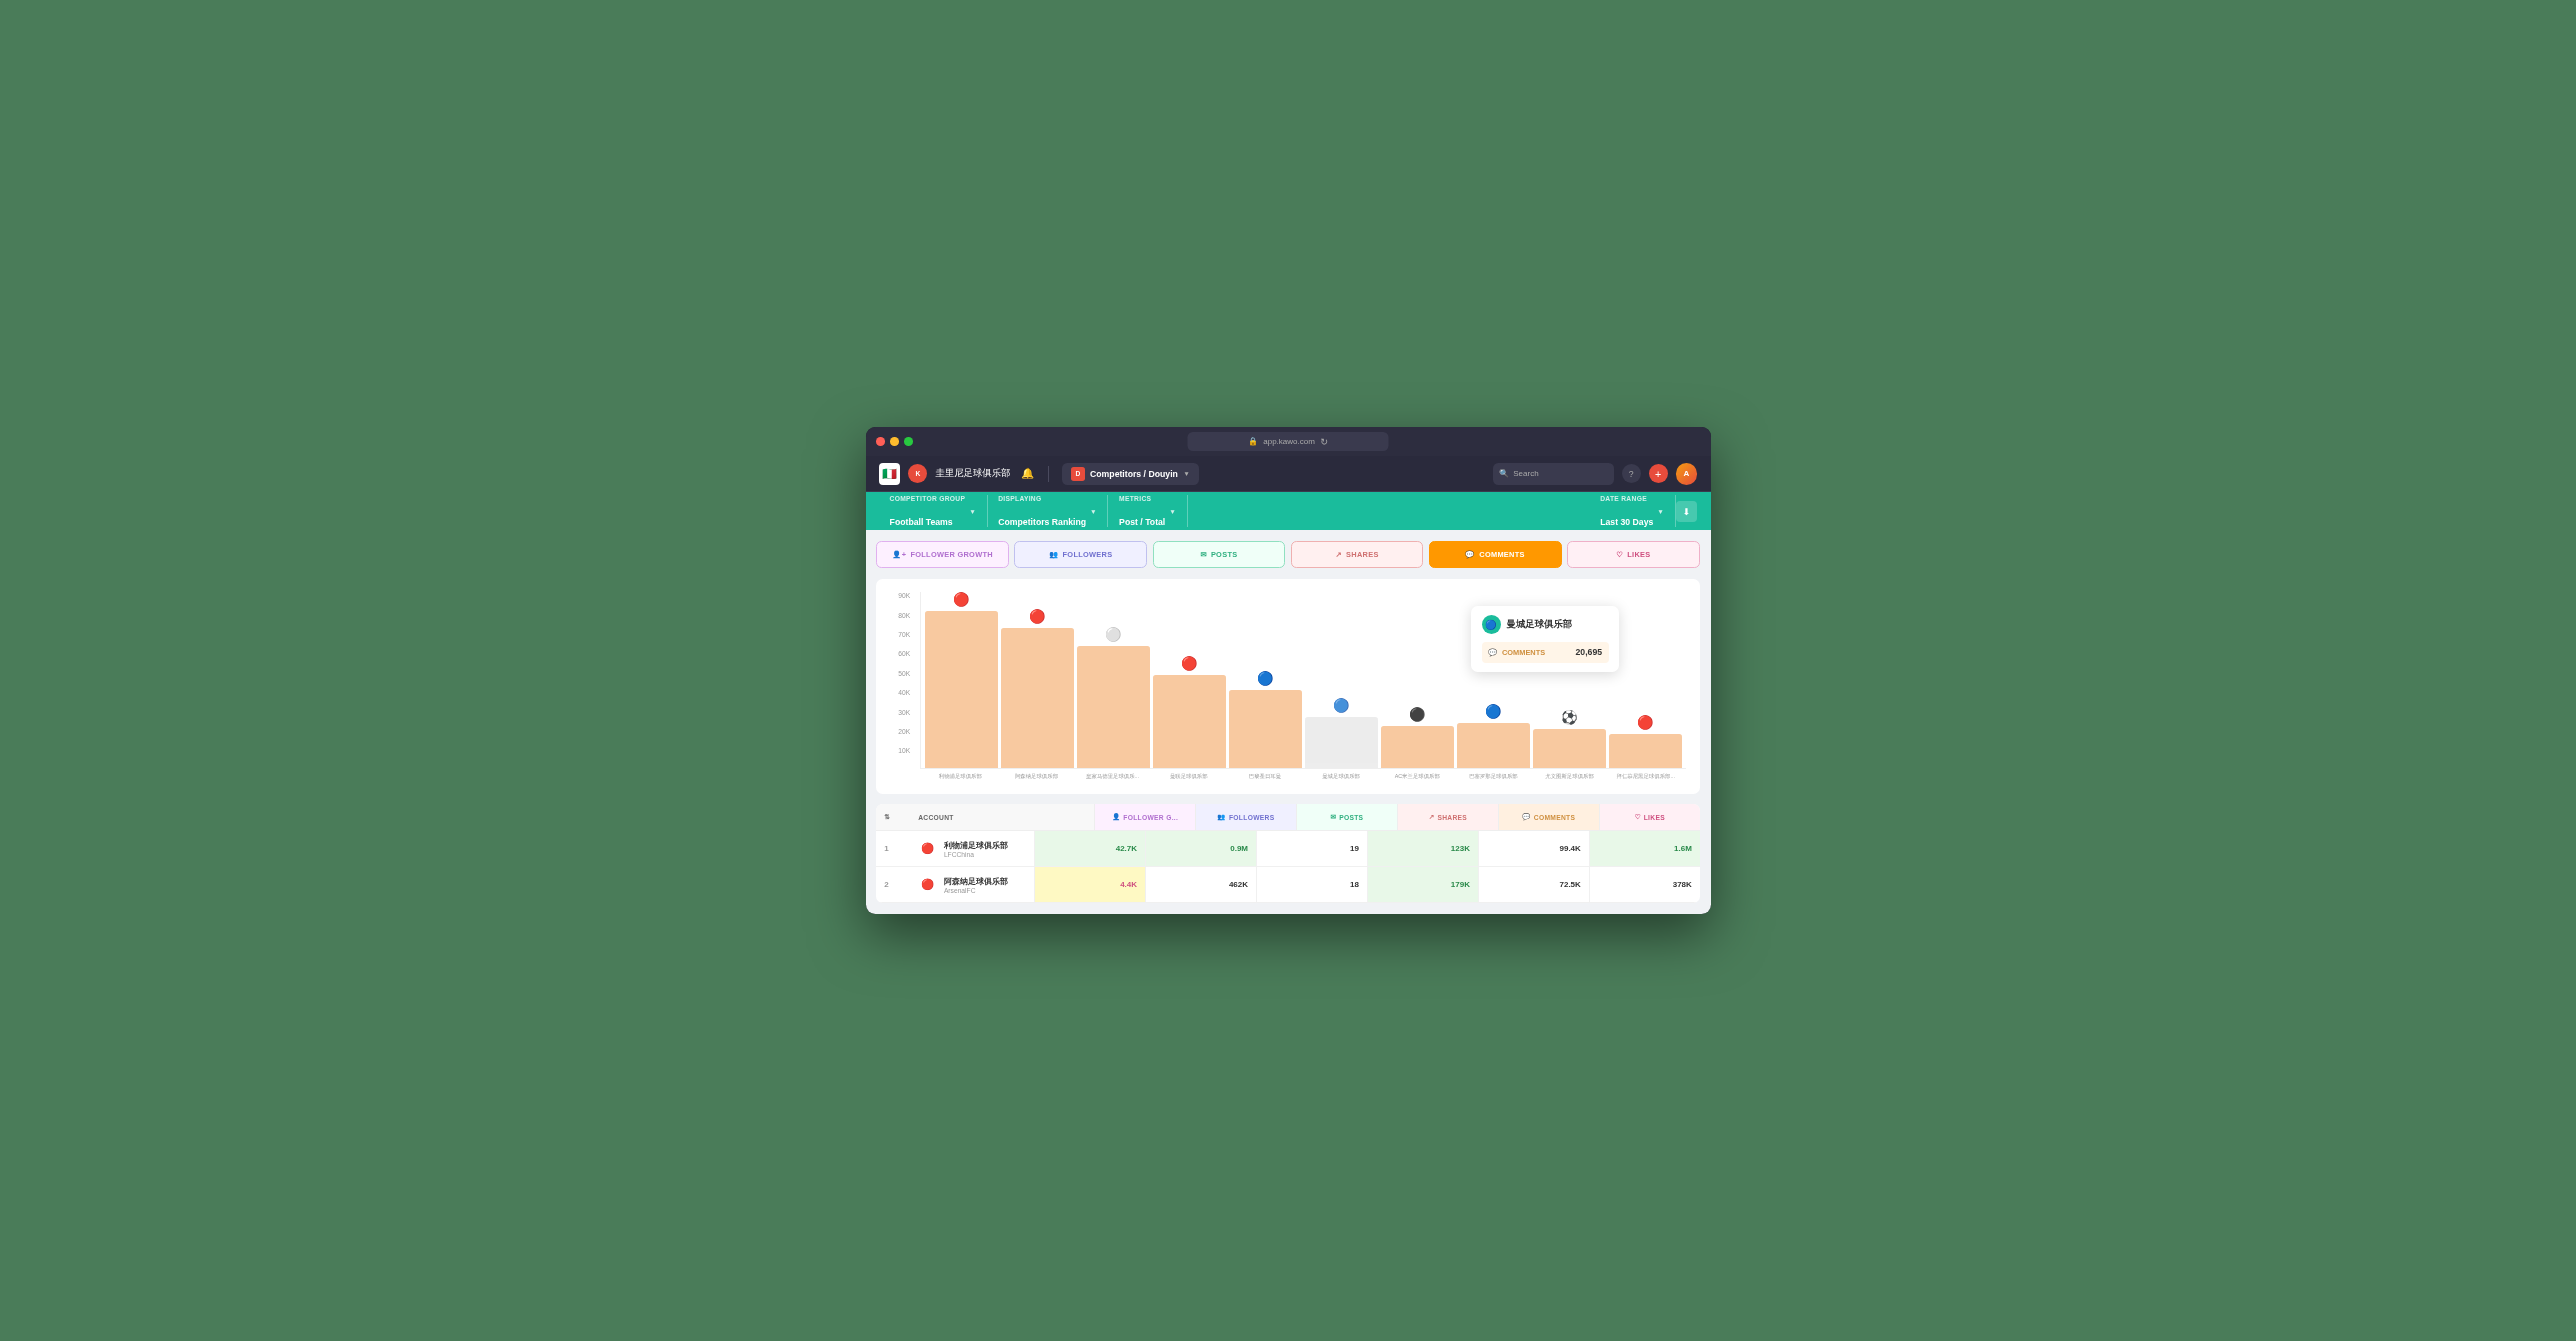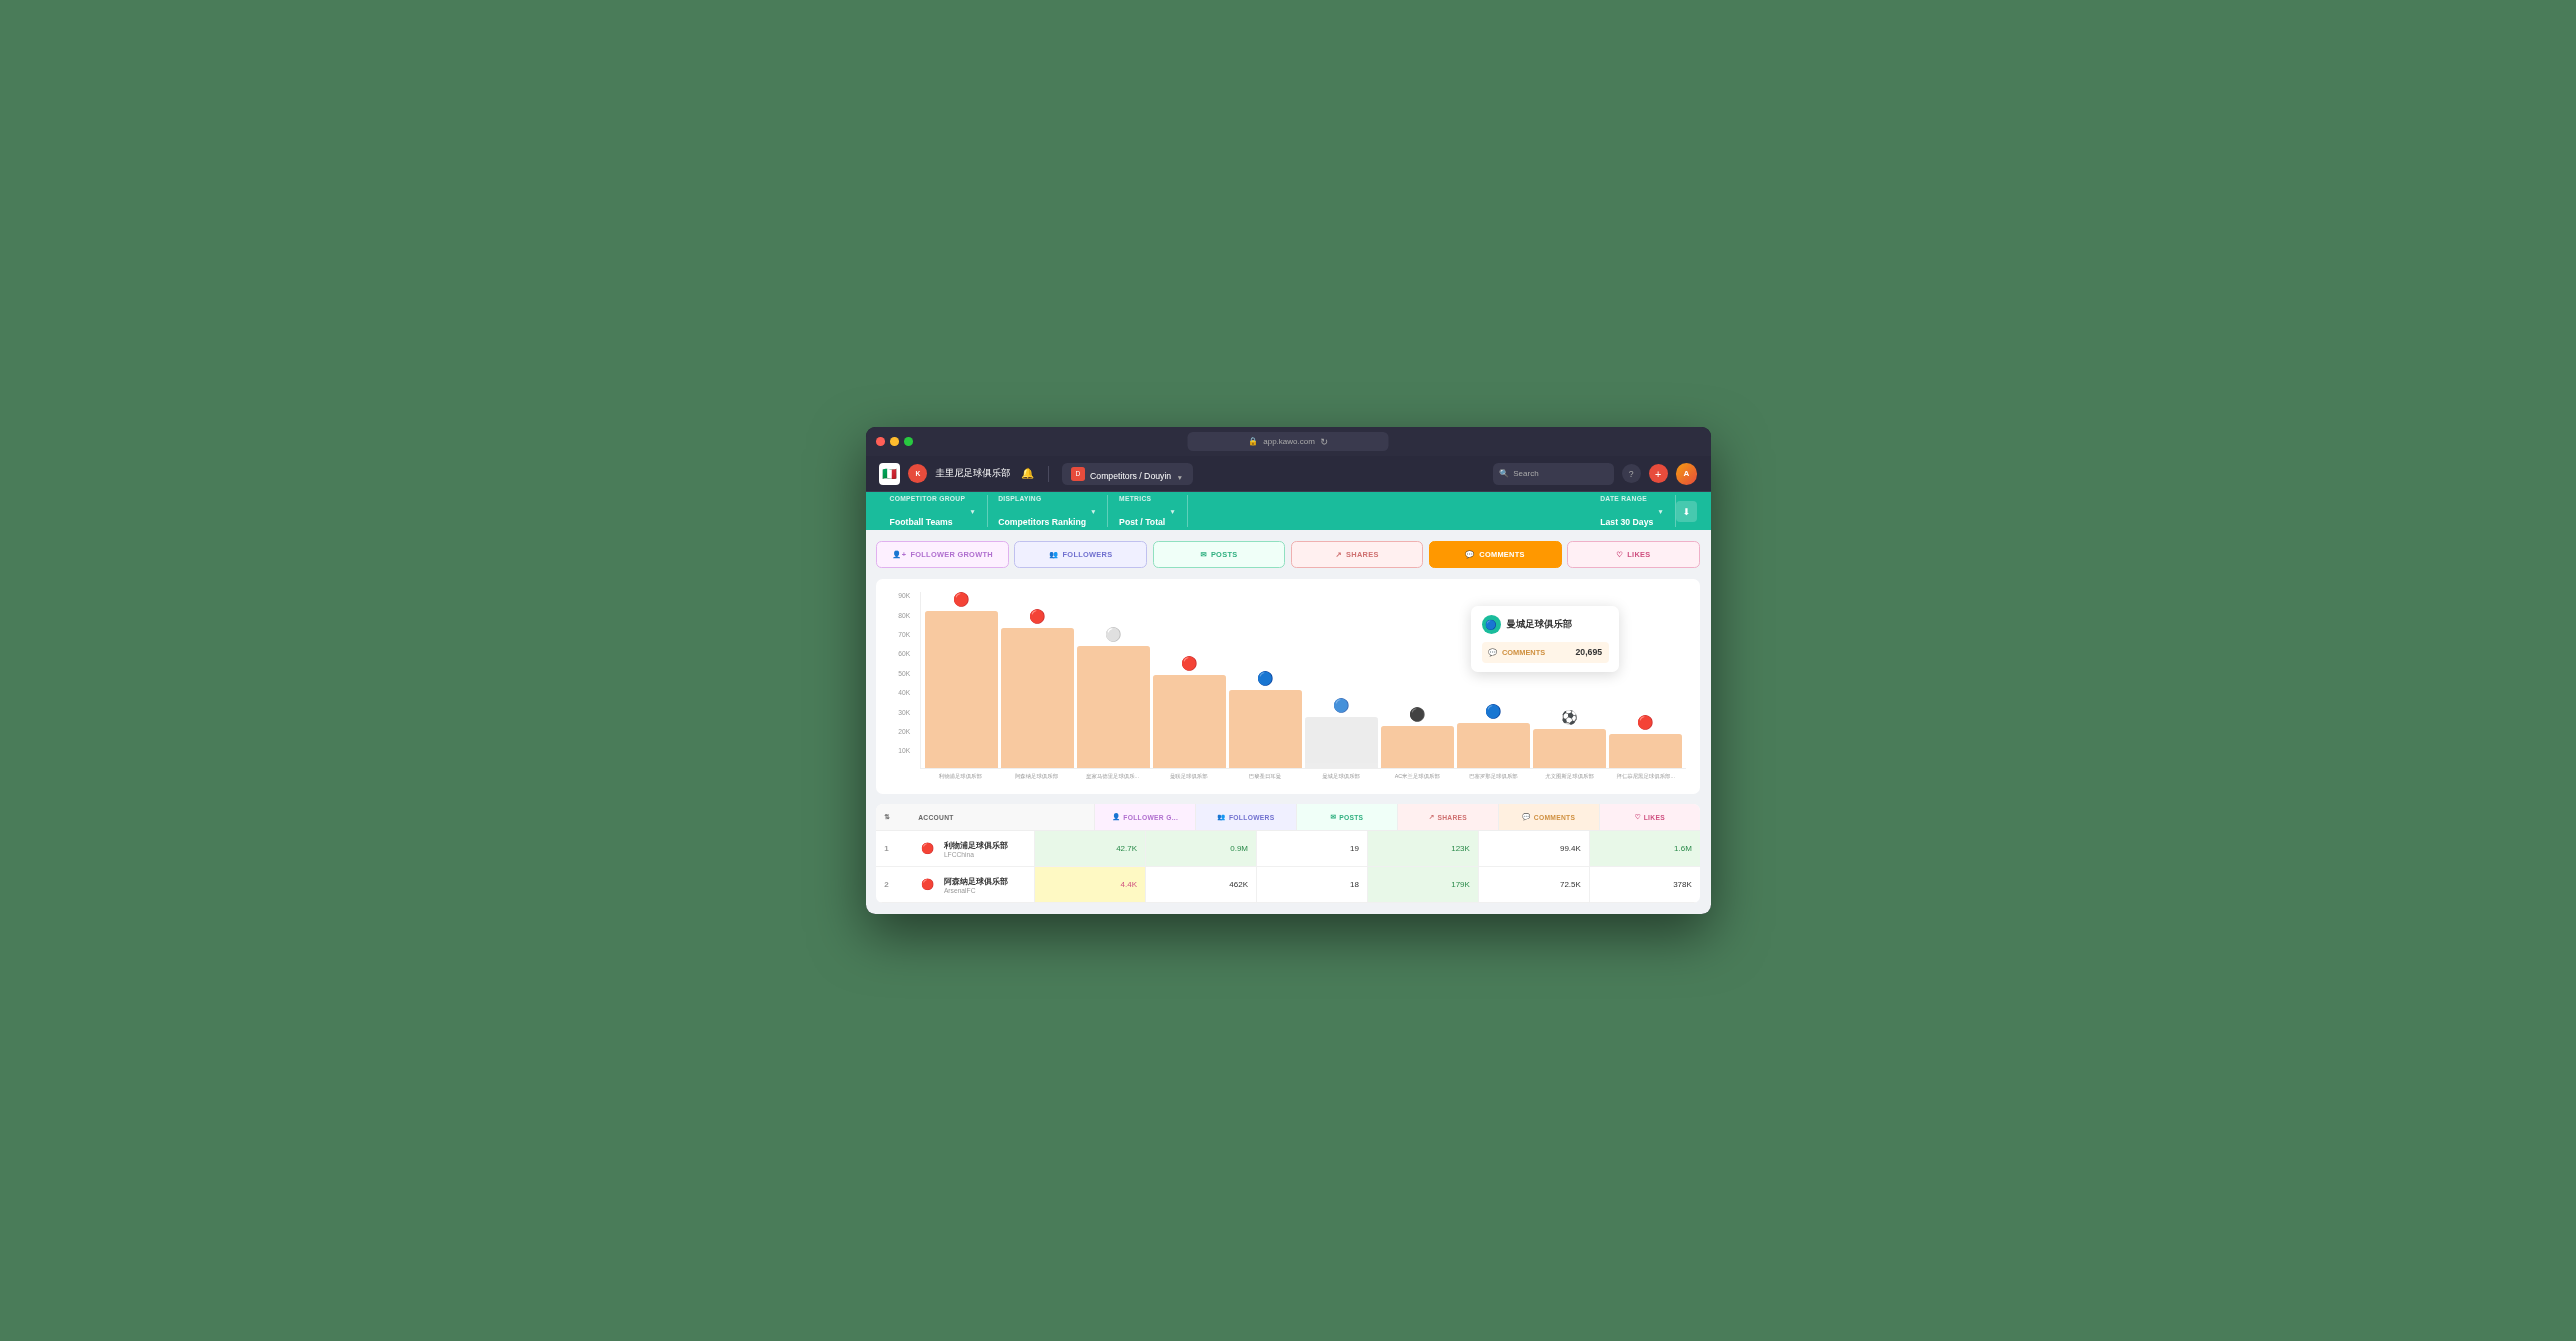--- a/index.html
+++ b/index.html
@@ -85,26 +85,27 @@
     }
     .org-name {
       color: #fff;
       font-size: 9.4px;
       font-weight: 500;
     }
     .bell-icon { color: #aaa; font-size: 10.7px; margin-left: 2.7px; cursor: pointer; }
     .divider-v { width: 0.7px; height: 16px; background: #4a4a5e; margin: 0 5.4px; }
     .nav-dropdown {
       display: flex;
-      align-items: flex-end;
+      align-items: center;
       gap: 5.4px;
       background: #3a3a4e;
       border-radius: 5.4px;
       padding: 4px 9.4px;
       cursor: pointer;
+      font-weight: bold;
     }
     .nav-platform-icon {
       width: 13.4px;
       height: 13.4px;
       background: #e74c3c;
       border-radius: 2.7px;
       display: flex;
       align-items: center;
       justify-content: center;
       color: white;
@@ -327,21 +328,21 @@
     .td {
       padding: 0 8px;
       font-size: 8px;
       color: #333;
       display: flex;
       align-items: center;
       height: 100%;
     }
     .td-rank { width: 34px; color: #999; font-weight: 600; }
     .td-account { flex: 2; gap: 6.7px; }
-    .td-val { flex: 1; justify-content: flex-end; border-left: 0.7px solid #f0f0f0; font-weight: 400; padding-left: 48px; }
+    .td-val { flex: 1; justify-content: flex-end; border-left: 0.7px solid #f0f0f0; font-weight: 700; padding-left: 48px; }
     .td-val.green-bg { background: #e8f8e8; color: #2a8a4a; }
     .td-val.pink-bg { background: #fef9c3; color: #cf5080; }
 
     .account-logo {
       width: 19px; height: 19px;
       border-radius: 50%;
       display: flex; align-items: center; justify-content: center;
       font-size: 10.7px;
     }
     .account-info { display: flex; flex-direction: column; }

